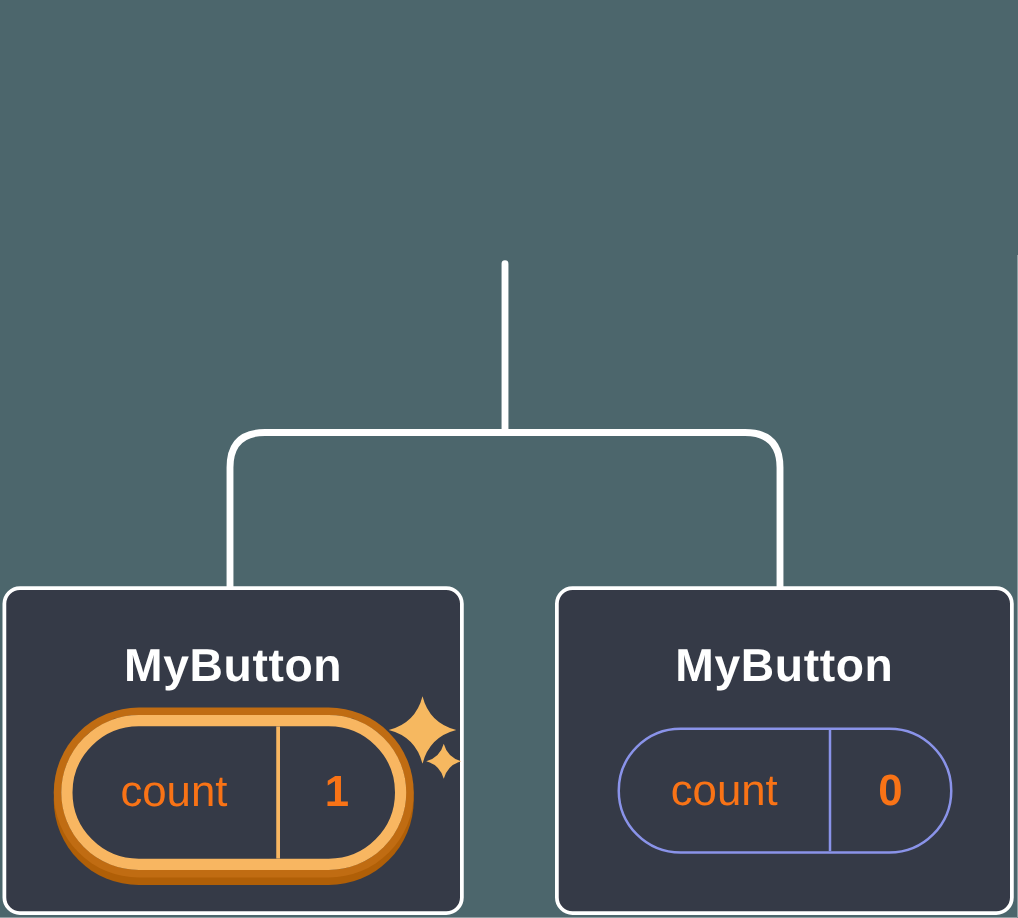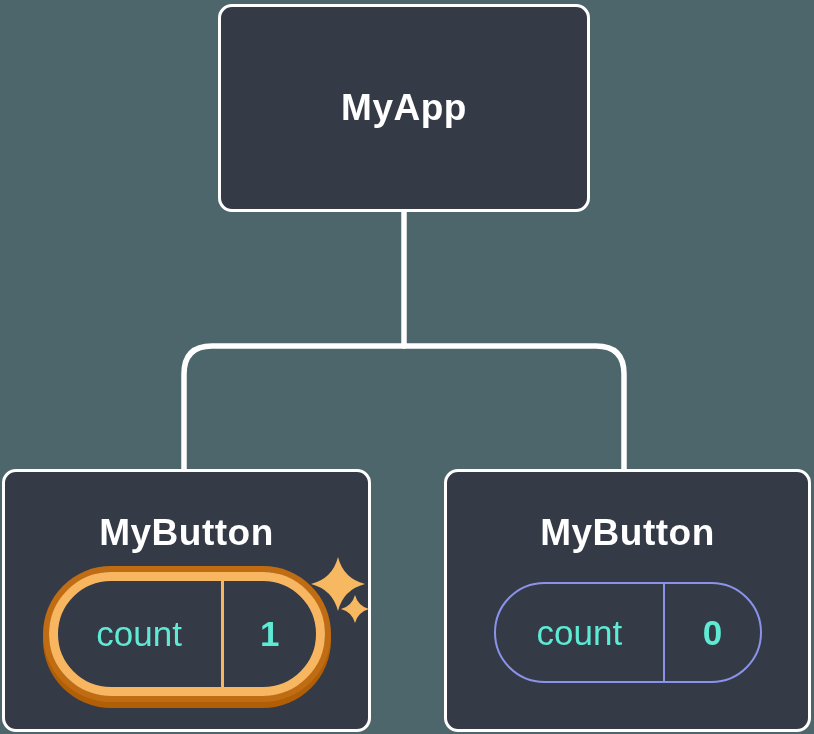--- a/index.html
+++ b/index.html
@@ -68,21 +68,21 @@
     width: 276px;
     height: 124px;
     margin: 18px auto 0 auto;
     border: 9px solid #f8b661;
     box-shadow: 0 0 0 6px #c06c12, 0 6px 0 6px #b05f07;
   }
   .pill-cell {
     display: flex;
     align-items: center;
     justify-content: center;
-    color: #5eead4;
+    color: #f97316;
     font-size: 35px;
     text-align: right;
   }
   .cell-key { flex: 1.78; }
   .cell-val { flex: 1; font-weight: bold; }
   .pill-plain .cell-val     { border-left: 2.5px solid #8a93e9; }
   .pill-highlight .cell-val { border-left: 3px solid #f8b661; }
   .sparkles {
     position: absolute;
     left: 301px; top: 84px;
@@ -93,23 +93,20 @@
 </head>
 <body>
 
 <div class="canvas">
 
   <svg class="connectors" viewBox="0 0 814 734" xmlns="http://www.w3.org/2000/svg">
     <path d="M 404 211 L 404 346" fill="none" stroke="#ffffff" stroke-width="5.5" stroke-linecap="round"></path>
     <path d="M 184 470 L 184 374 Q 184 346 212 346 L 596 346 Q 624 346 624 374 L 624 470" fill="none" stroke="#ffffff" stroke-width="5.5" stroke-linecap="round"></path>
   </svg>
 
-  <div class="node root-node">
-    <span class="node-title">MyApp</span>
-  </div>
 
   <div class="node child-node child-left">
     <div class="child-label">MyButton</div>
     <div class="state-pill pill-highlight">
       <div class="pill-cell cell-key">count</div>
       <div class="pill-cell cell-val">1</div>
     </div>
     <svg class="sparkles" viewBox="0 0 84 84" xmlns="http://www.w3.org/2000/svg">
       <path fill="#f6b860" d="M 32 1 Q 37.5 22.5 59 28 Q 37.5 33.5 32 55 Q 26.5 33.5 5 28 Q 26.5 22.5 32 1 Z"></path>
       <path fill="#f6b860" d="M 49 39 Q 52 50 63 53 Q 52 56 49 67 Q 46 56 35 53 Q 46 50 49 39 Z"></path>

